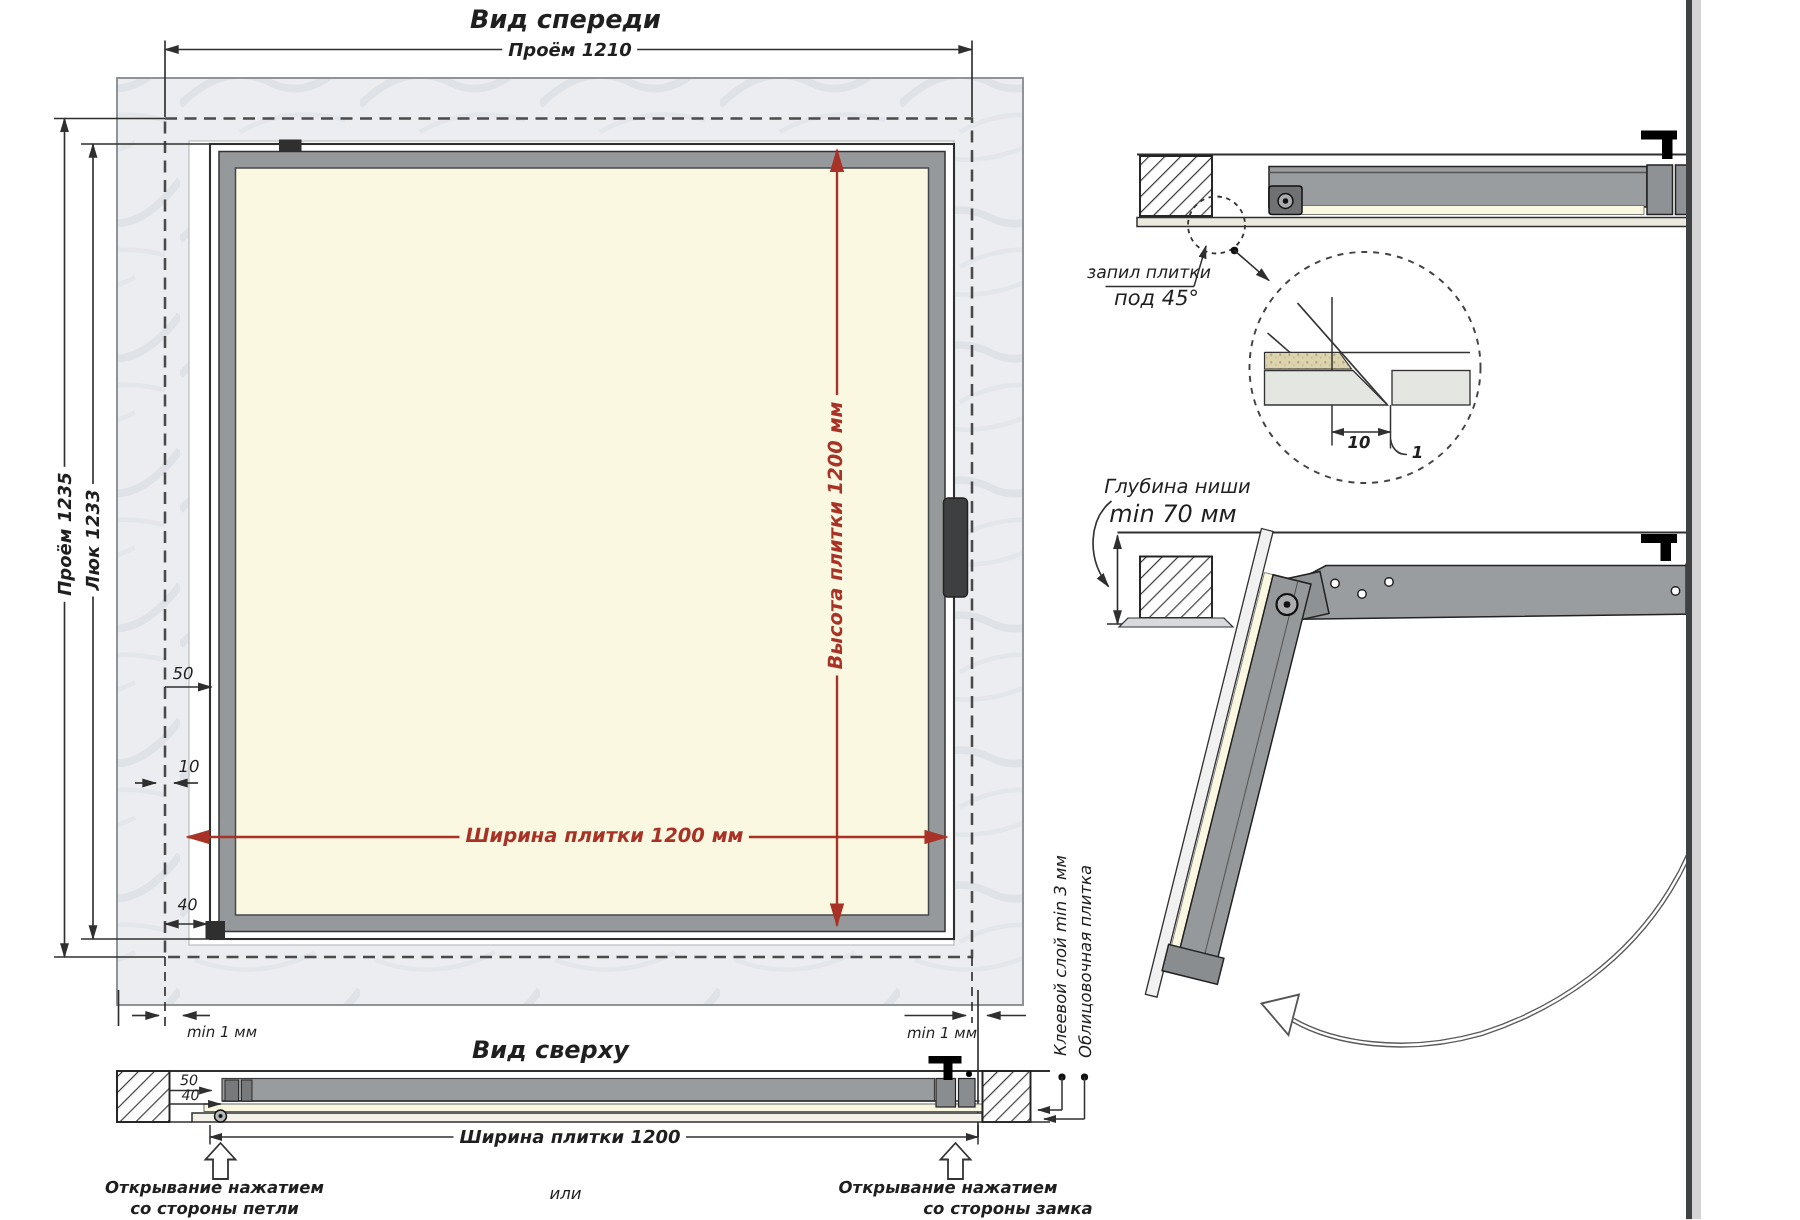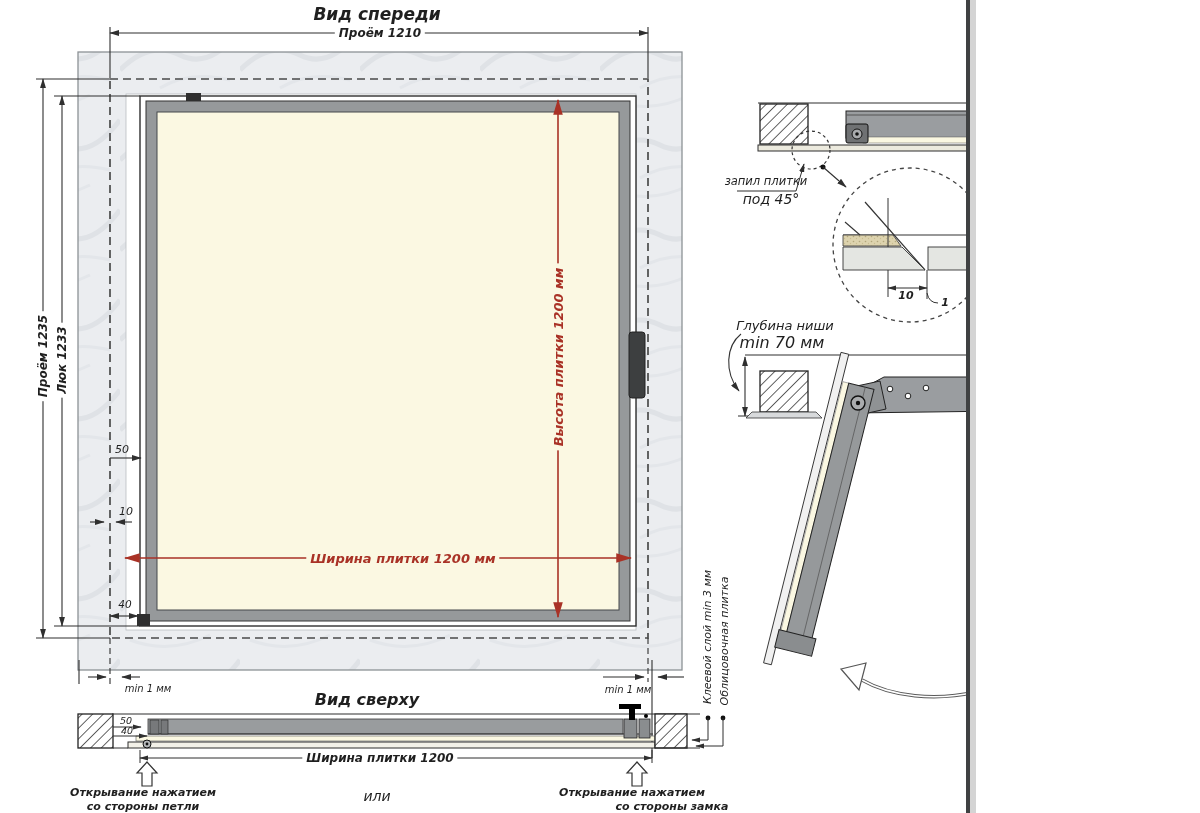--- a/index.html
+++ b/index.html
@@ -1,16 +1,16 @@
 <!DOCTYPE html>
 <html><head>
 <meta charset="utf-8">
 <style>
   html,body{margin:0;padding:0;background:#fff;}
-  #canvas{position:relative;width:976px;height:813px;background:#fff;overflow:hidden;
+  #canvas{position:relative;width:1134px;height:813px;background:#fff;overflow:hidden;
           font-family:"DejaVu Sans",sans-serif;}
   #linework{position:absolute;left:0;top:0;}
   .lbl{position:absolute;font-style:italic;color:#1f1f1f;white-space:nowrap;line-height:1;
        transform:translate(-50%,-50%);}
   .rot{transform:translate(-50%,-50%) rotate(-90deg);}
   .red{color:#a93226;}
   .b{font-weight:bold;}
   .bgw{background:#fff;padding:0 4px;}
   .bgc{background:#fbf8e2;padding:0 4px;}
   .edge-dark{position:absolute;top:0;right:6px;width:4px;height:813px;background:#3f4142;}
@@ -205,21 +205,21 @@
 <div class="lbl" style="left:125px;top:604px;font-size:10.5px;">40</div>
 <div class="lbl" style="left:148px;top:689px;font-size:10px;">min 1 мм</div>
 <div class="lbl" style="left:628px;top:690px;font-size:10px;">min 1 мм</div>
 
 <div class="lbl b" style="left:367px;top:700px;font-size:16px;">Вид сверху</div>
 <div class="lbl" style="left:126px;top:721px;font-size:9.5px;">50</div>
 <div class="lbl" style="left:127px;top:731px;font-size:9.5px;">40</div>
 <div class="lbl b bgw" style="left:380px;top:758px;font-size:12px;">Ширина плитки 1200</div>
 <div class="lbl b" style="left:143px;top:792px;font-size:11px;">Открывание нажатием</div>
 <div class="lbl b" style="left:143px;top:806px;font-size:11px;">со стороны петли</div>
-<div class="lbl" style="left:377px;top:796px;font-size:14px;">или</div>
+<div class="lbl" style="left:377px;top:796px;font-size:11px;">или</div>
 <div class="lbl b" style="left:632px;top:792px;font-size:11px;">Открывание нажатием</div>
 <div class="lbl b" style="left:632px;top:806px;font-size:11px;margin-left:40px;">со стороны замка</div>
 <div class="lbl rot" style="left:707px;top:637px;font-size:11px;">Клеевой слой min 3 мм</div>
 <div class="lbl rot" style="left:724px;top:641px;font-size:11px;">Облицовочная плитка</div>
 
 <div class="lbl" style="left:766px;top:182px;font-size:11.5px;">запил плитки</div>
 <div class="lbl" style="left:771px;top:199px;font-size:14px;">под 45°</div>
 <div class="lbl b" style="left:906px;top:295px;font-size:11px;">10</div>
 <div class="lbl b" style="left:945px;top:302px;font-size:11px;">1</div>
 

